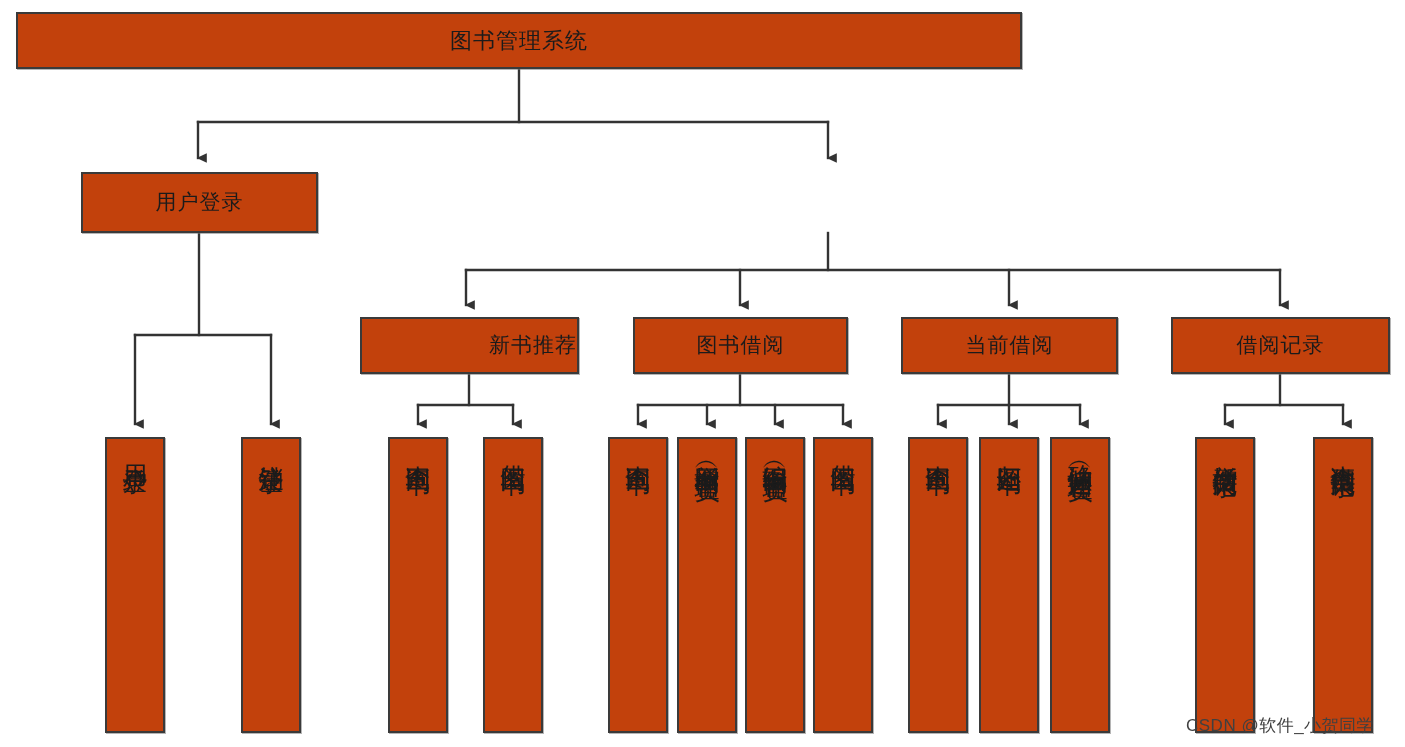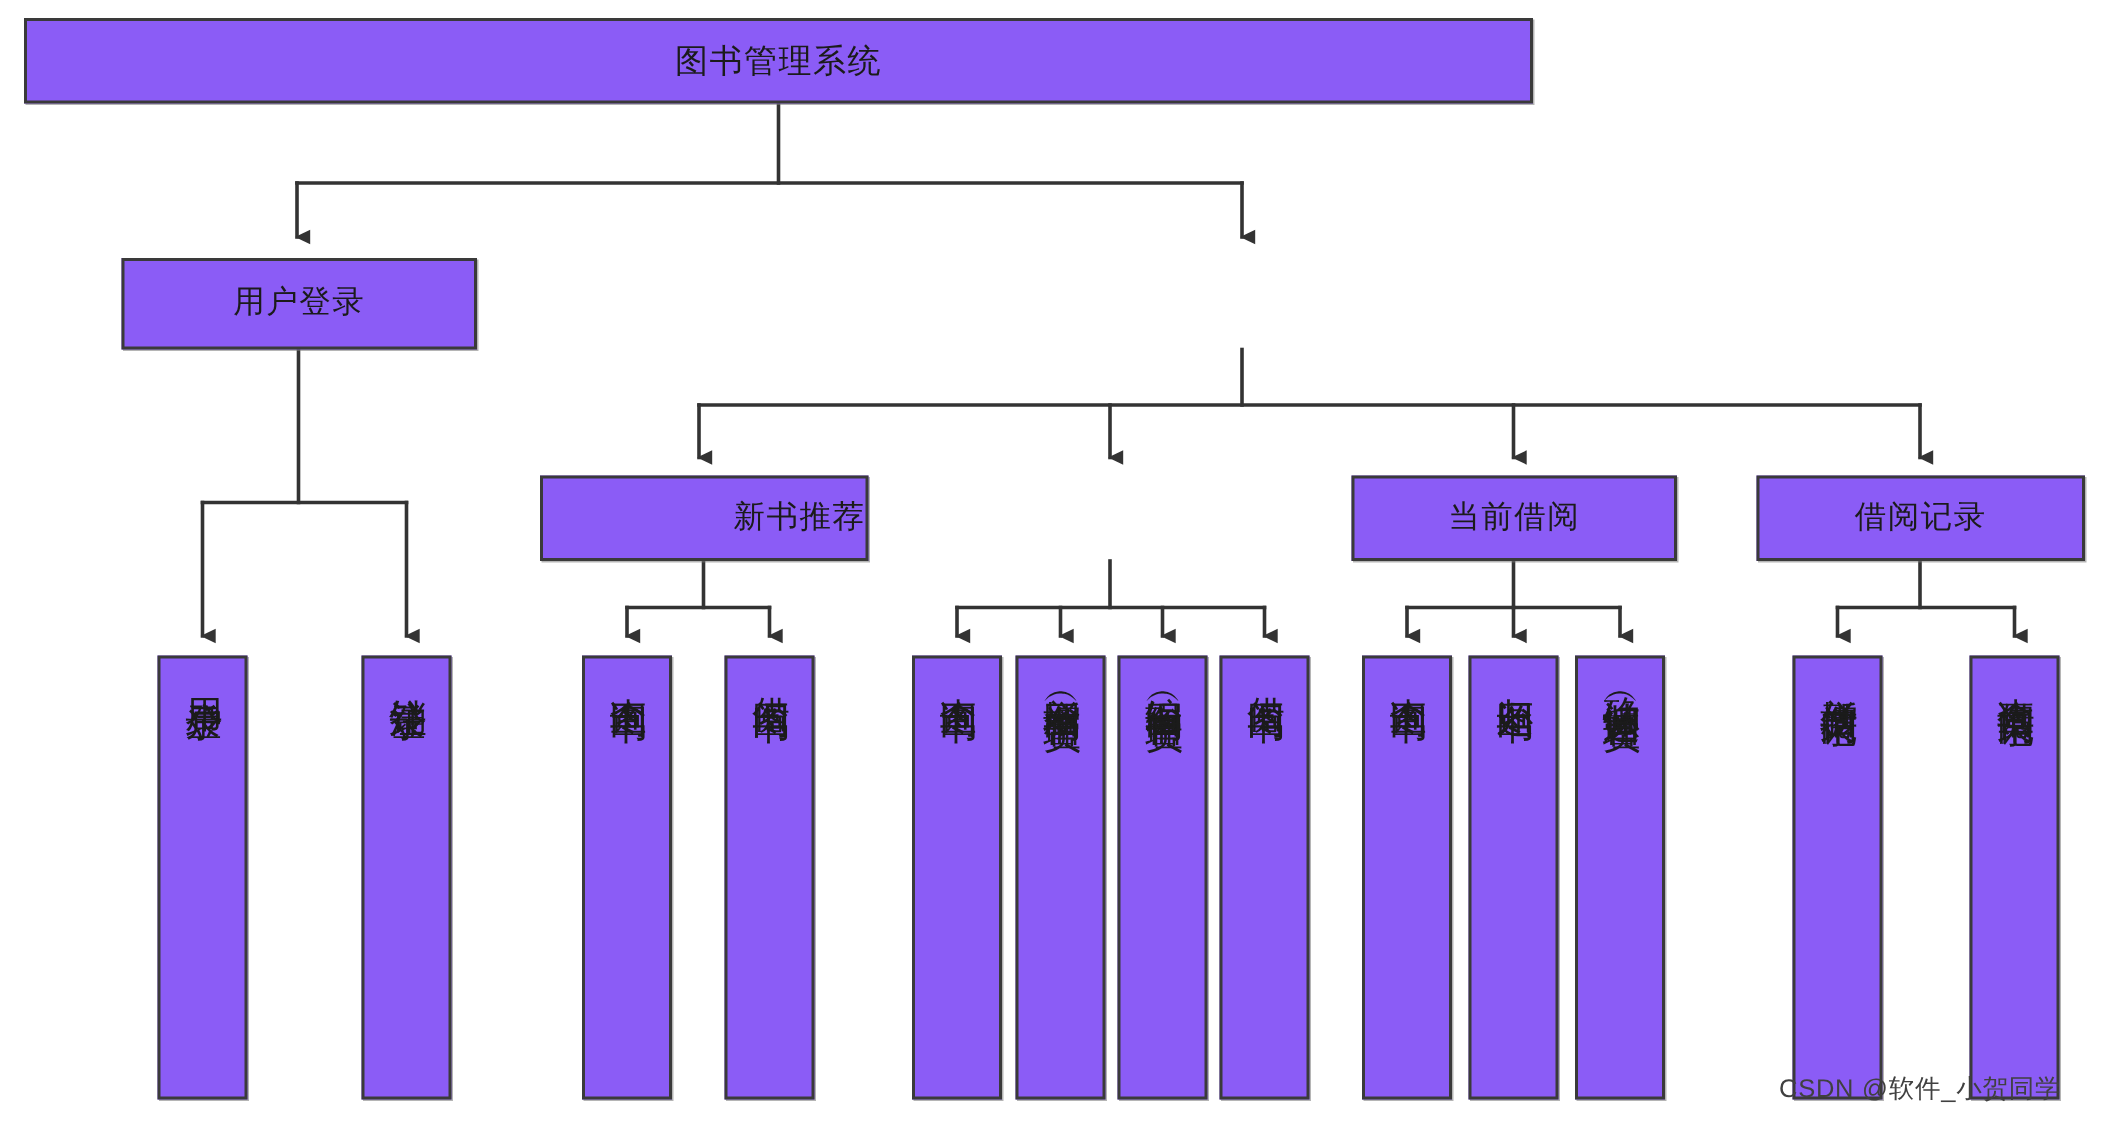--- a/index.html
+++ b/index.html
@@ -9,21 +9,21 @@
     font-family:"Liberation Sans","DejaVu Sans",sans-serif;
     overflow:hidden;
     position:relative;
   }
   #canvas{position:absolute;left:0;top:0;width:1405px;height:747px;}
   svg.lines{position:absolute;left:0;top:0;width:1405px;height:747px;pointer-events:none;}
 
   .node{
     position:absolute;
     box-sizing:border-box;
-    background:#8b5cf6;
+    background:#c2410c;
     border:2px solid #3a3a3a;
     box-shadow:1px 1px 0 rgba(120,120,120,0.55);
     display:flex;
     align-items:center;
     justify-content:center;
     color:#1b1b1b;
   }
   .node .lbl{
     display:block;
     white-space:nowrap;
@@ -114,20 +114,23 @@
     <span class="lbl">图书管理系统</span>
   </div>
 
   <div class="node h" style="left:81px;top:172px;width:237px;height:61px;">
     <span class="lbl">用户登录</span>
   </div>
 
   <div class="node h" style="left:360px;top:317px;width:219px;height:57px;justify-content:flex-end;">
     <span class="lbl">新书推荐</span>
   </div>
+  <div class="node h" style="left:633px;top:317px;width:215px;height:57px;">
+    <span class="lbl">图书借阅</span>
+  </div>
   <div class="node h" style="left:1171px;top:317px;width:219px;height:57px;">
     <span class="lbl">借阅记录</span>
   </div>
   <div class="node h" style="left:901px;top:317px;width:217px;height:57px;">
     <span class="lbl">当前借阅</span>
   </div>
 
   <div class="node v" style="left:105px;top:437px;width:60px;height:296px;">
     <span class="lbl">用户登录</span>
   </div>

